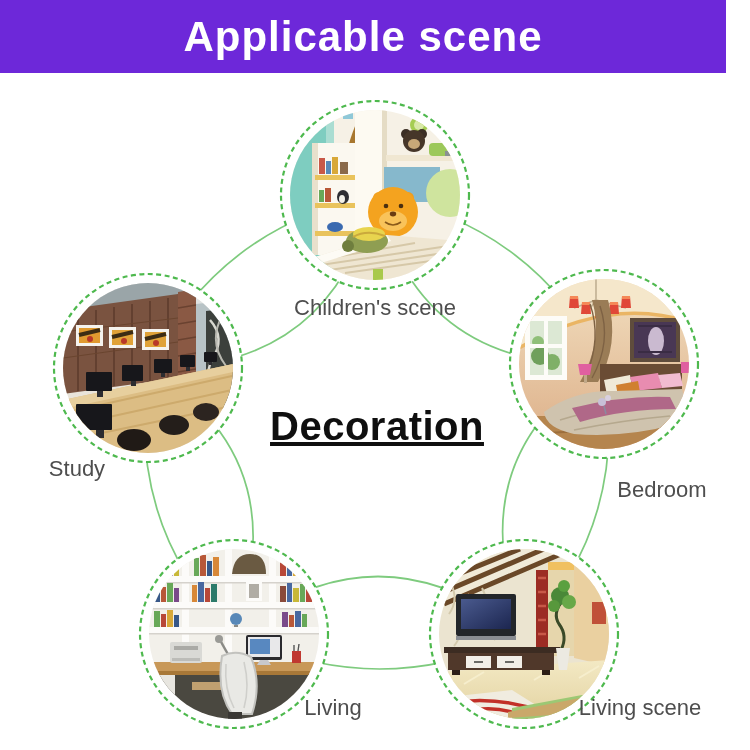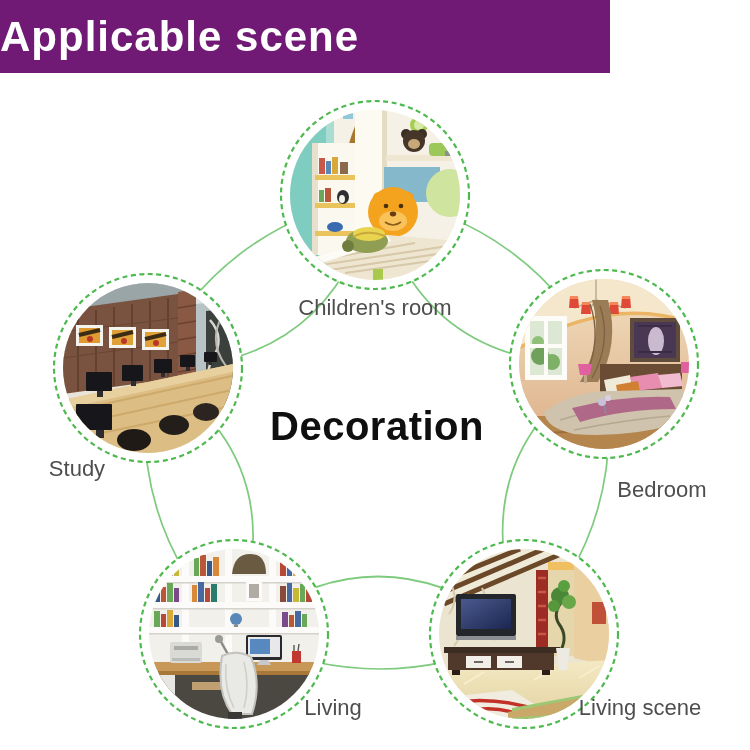--- a/index.html
+++ b/index.html
@@ -1,34 +1,34 @@
 <!DOCTYPE html>
 <html><head>
 <meta charset="utf-8">
 <style>
   html,body{margin:0;padding:0;}
   body{
     width:750px;height:750px;background:#ffffff;position:relative;overflow:hidden;
     font-family:"Liberation Sans", sans-serif;
   }
   .header{
-    position:absolute;left:0;top:0;width:610px;height:73px;
-    background:#701a75;display:flex;align-items:center;
+    position:absolute;left:0;top:0;width:726px;height:73px;
+    background:#6d28d9;display:flex;align-items:center;justify-content:center;
   }
   .header-title{
     color:#ffffff;font-size:42px;font-weight:bold;letter-spacing:1px;
   }
   .diagram{position:absolute;left:0;top:73px;}
   .scene-label{
     position:absolute;transform:translateX(-50%);
     color:#4e4e4e;font-size:22px;white-space:nowrap;
   }
   .center-label{
     position:absolute;left:377px;top:404px;transform:translateX(-50%);
-    color:#0f0f0f;font-size:40px;font-weight:bold;letter-spacing:0.5px;
+    color:#0f0f0f;font-size:40px;font-weight:bold;letter-spacing:0.5px;text-decoration:underline;
   }
 </style>
 </head>
 <body>
 
 <div class="header">
   <div class="header-title">Applicable scene</div>
 </div>
 
 <svg class="diagram" width="750" height="677" viewBox="0 73 750 677" xmlns="http://www.w3.org/2000/svg">
@@ -404,17 +404,17 @@
       <path d="M -80 70 Q -30 60 20 78 M -66 80 Q -30 68 4 84" stroke="#c23028" stroke-width="3.5" fill="none"></path>
 
       <polygon points="-12,74 58,61 85,68 85,85 -12,85" fill="#9cc874"></polygon>
       <polygon points="-16,78 56,64 85,71 85,77 -16,84" fill="#caa86a"></polygon>
       <circle cx="62" cy="66" r="5" fill="#f8f6ee"></circle>
     </g>
   </g>
 </svg>
 
 <div class="center-label">Decoration</div>
-<div class="scene-label" style="left:375px;top:295px">Children's room</div>
+<div class="scene-label" style="left:375px;top:295px">Children's scene</div>
 <div class="scene-label" style="left:77px;top:456px">Study</div>
 <div class="scene-label" style="left:662px;top:477px">Bedroom</div>
 <div class="scene-label" style="left:333px;top:695px">Living</div>
 <div class="scene-label" style="left:640px;top:695px">Living scene</div>
 
 </body></html>

